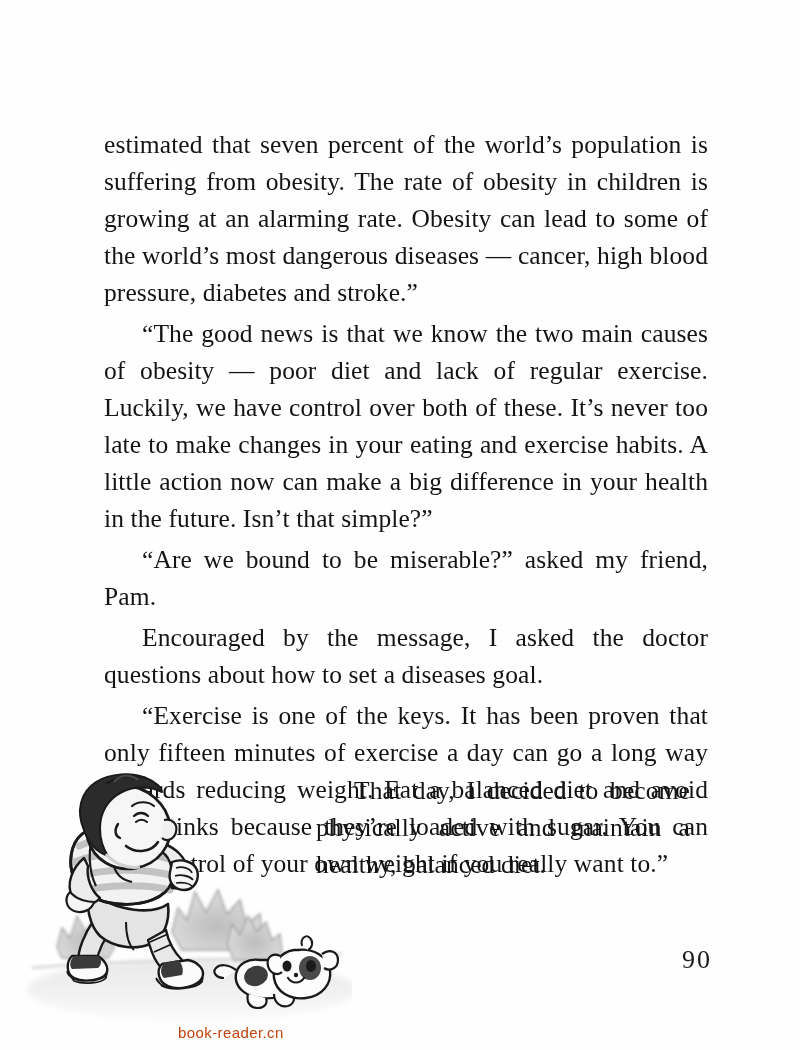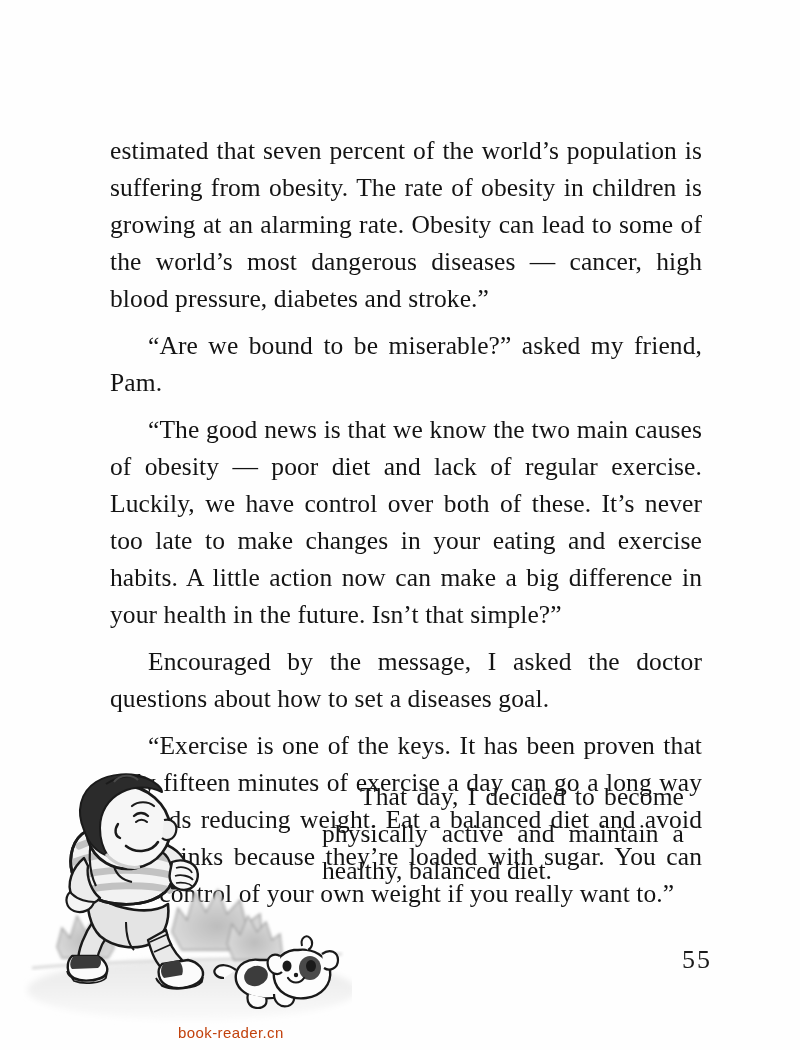--- a/index.html
+++ b/index.html
@@ -26,21 +26,21 @@
 
   
   .text-column {
     position: absolute;
     left: 100px;
     top: 122px;
     width: 612px;
   }
 
   .para {
-    margin: 10px;
+    margin: 4px;
     font-size: 25.5px;
     line-height: 37px;
     text-align: justify;
     text-justify: inter-word;
     letter-spacing: 0.1px;
     color: #141414;
   }
   .para.indent {
     text-indent: 38px;
   }
@@ -94,22 +94,22 @@
     height: 100%;
   }
 </style>
 </head>
 <body>
 
 <div class="page">
 
   <div class="text-column">
     <p class="para">estimated that seven percent of the world’s population is suffering from obesity. The rate of obesity in children is growing at an alarming rate. Obesity can lead to some of the world’s most dangerous diseases — cancer, high blood pressure, diabetes and stroke.”</p>
+    <p class="para indent">“The good news is that we know the two main causes of obesity — poor diet and lack of regular exercise. Luckily, we have control over both of these. It’s never too late to make changes in your eating and exercise habits. A little action now can make a big difference in your health in the future. Isn’t that simple?”</p>
     <p class="para indent">“Are we bound to be miserable?” asked my friend, Pam.</p>
-    <p class="para indent">“The good news is that we know the two main causes of obesity — poor diet and lack of regular exercise. Luckily, we have control over both of these. It’s never too late to make changes in your eating and exercise habits. A little action now can make a big difference in your health in the future. Isn’t that simple?”</p>
     <p class="para indent">Encouraged by the message, I asked the doctor questions about how to set a diseases goal.</p>
     <p class="para indent">“Exercise is one of the keys. It has been proven that only fifteen minutes of exercise a day can go a long way towards reducing weight. Eat a balanced diet and avoid soft drinks because they’re loaded with sugar. You can take control of your own weight if you really want to.”</p>
   </div>
 
   <div class="para-wrap">
     <p class="para">That day, I decided to become physically active and maintain a healthy, balanced diet.</p>
   </div>
 
   <div class="illustration">
     <svg viewBox="0 0 330 262" xmlns="http://www.w3.org/2000/svg">
@@ -243,17 +243,17 @@
         <ellipse cx="289" cy="194" rx="5" ry="6" fill="#1a1a1a"></ellipse>
 
         <ellipse cx="265" cy="194" rx="4.5" ry="5.5" fill="#1a1a1a"></ellipse>
 
         <path d="M266 206 C270 212, 278 212, 282 206" stroke="#1a1a1a" stroke-width="2.2" fill="none" stroke-linecap="round"></path>
         <circle cx="274" cy="203" r="2.2" fill="#1a1a1a"></circle>
       </g>
     </svg>
   </div>
 
-  <div class="page-number">55</div>
+  <div class="page-number">90</div>
 
   <div class="watermark">book-reader.cn</div>
 
 </div>
 
 </body></html>

